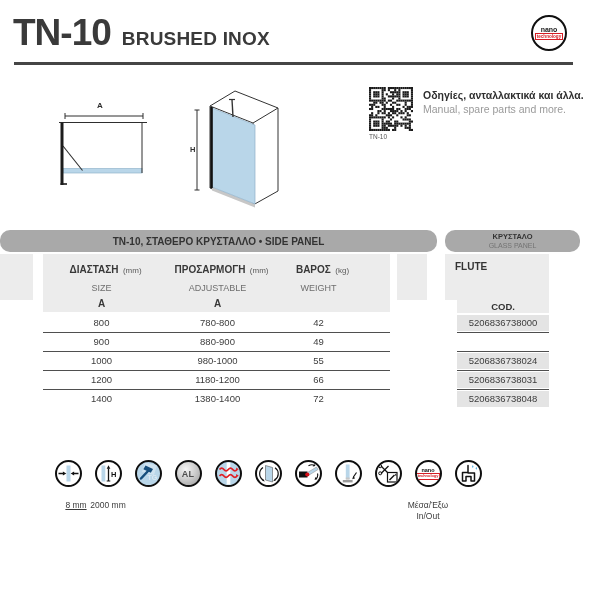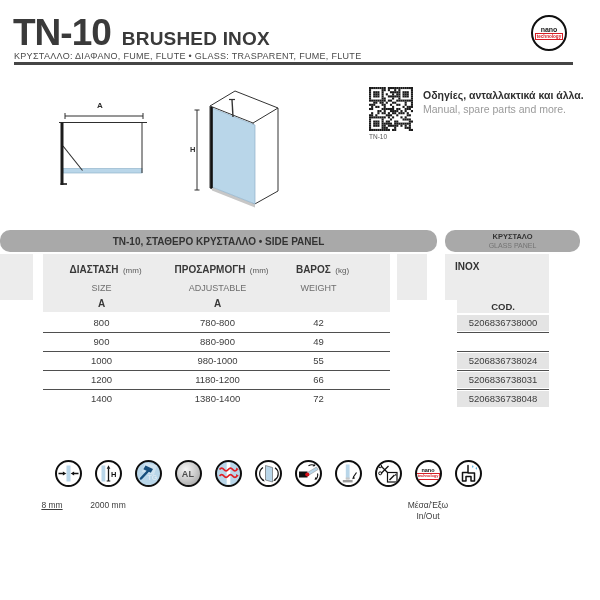--- a/index.html
+++ b/index.html
@@ -59,21 +59,20 @@
 </style>
 </head>
 <body>
 
 <div id="page">
 
   <div class="abs titlerow" style="left:13px;top:12px;">
     <span class="model">TN-10</span>
     <span class="finish">BRUSHED INOX</span>
   </div>
-  <div class="abs subtitle" style="left:14px;top:51px;">ΚΡΥΣΤΑΛΛΟ: ΔΙΑΦΑΝΟ, FUME, FLUTE • GLASS: TRASPARENT, FUME, FLUTE</div>
   <div class="abs rule" style="left:14px;top:62px;width:559px;"></div>
 
   <div class="abs logo" style="left:531px;top:15px;">
     <span class="l1">nano</span>
     <span class="l2">technology</span>
   </div>
 
   <svg class="abs" style="left:55px;top:99px;" width="100" height="95" viewBox="0 0 100 95">
     <text x="45" y="9" font-size="8" font-weight="bold" fill="#2e2e2e" text-anchor="middle">A</text>
     <line x1="10" y1="17" x2="88" y2="17" stroke="#2e2e2e" stroke-width="1"></line>
@@ -392,21 +391,21 @@
       </div>
     </div>
     <div class="arow">
       <span>A</span>
       <span>A</span>
       <span></span>
     </div>
   </div>
 
   <div class="abs panel fume" style="left:445px;top:254px;width:104px;height:46px;">
-    <span>INOX</span>
+    <span>FLUTE</span>
   </div>
   <div class="abs panel cod" style="left:457px;top:300px;width:92px;height:13px;">
     <span>COD.</span>
   </div>
 
   <div class="trow" style="top:313px;">
     <div>800</div>
     <div>780-800</div>
     <div>42</div>
   </div>
@@ -530,18 +529,18 @@
     </div>
   </div>
   <div class="circ" style="left:454.5px;">
     <svg width="22" height="22" viewBox="0 0 22 22">
       <path d="M11 2.5 v7 h-5.5 v8.5 h3.5 v-4.5 h5 v4.5 h3.5 v-8 h-6.5" stroke="#111" stroke-width="1.5" fill="none" stroke-linecap="round" stroke-linejoin="round"></path>
       <path d="M15.8 2 q1.3 2 0 2.9 q-1.3 -0.9 0 -2.9" fill="#35a3dd"></path>
       <path d="M19.3 3.8 q1.3 2 0 2.9 q-1.3 -0.9 0 -2.9" fill="#35a3dd"></path>
     </svg>
   </div>
 
-  <div class="ilabel" style="left:32px;width:40px;text-decoration:underline;">8 mm</div>
+  <div class="ilabel" style="left:56px;width:40px;text-decoration:underline;">8 mm</div>
   <div class="ilabel" style="left:83px;width:50px;">2000 mm</div>
   <div class="ilabel" style="left:398px;width:60px;">Μέσα/Έξω</div>
   <div class="ilabel" style="left:398px;width:60px;top:511px;">In/Out</div>
 
 </div>
 
 </body></html>

